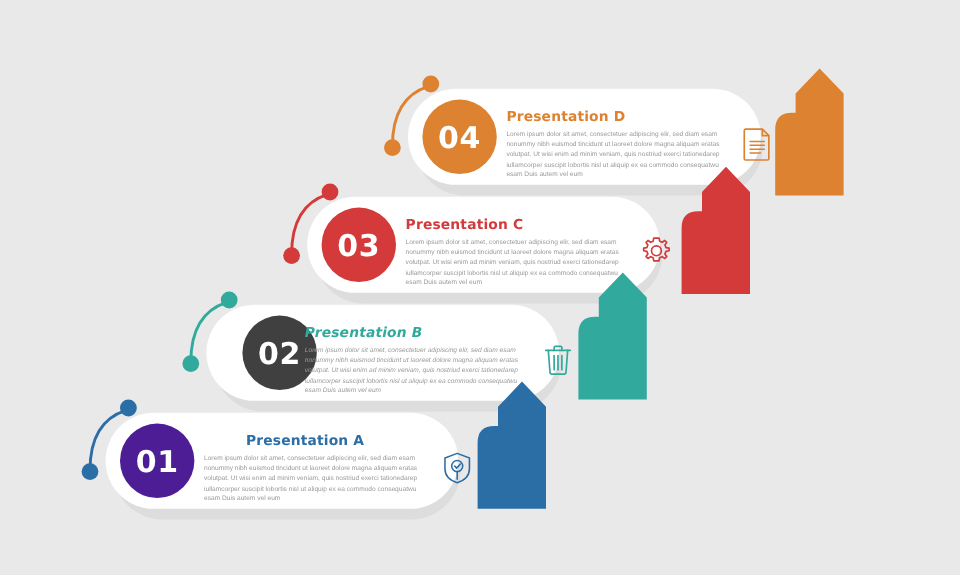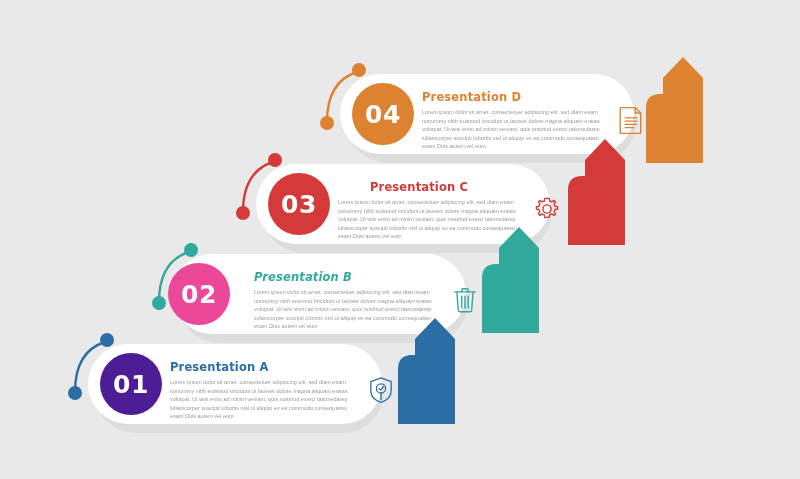--- a/index.html
+++ b/index.html
@@ -139,33 +139,33 @@
       <path d="M3 1.5 h13 l5 5 v18 a1 1 0 0 1 -1 1 h-17 a1 1 0 0 1 -1 -1 v-22 a1 1 0 0 1 1 -1 z" fill="none" stroke="#dd8230" stroke-width="1.3"></path>
       <path d="M16 1.5 v5 h5" fill="none" stroke="#dd8230" stroke-width="1.3"></path>
       <path d="M6.5 11 h11 M6.5 14 h11 M6.5 17 h11 M6.5 20 h8" stroke="#dd8230" stroke-width="1.2" fill="none" stroke-linecap="round"></path>
     </svg>
   </div>
 
   <div class="num-circle" style="left:268px;top:173px;background:#d33a39;align-items:center;">
     <span>03</span>
   </div>
   <div class="txt" style="left:338px;top:180px;">
-    <p class="ttl" style="color:#d33a39;margin-left:32px;">Presentation C</p>
+    <p class="ttl" style="color:#d33a39;">Presentation C</p>
     <p class="body">Lorem ipsum dolor sit amet, consectetuer adipiscing elir, sed diam esam nonummy nibh euismod tincidunt ut laoreet dolore magna aliquam eratas volutpat. Ut wisi enim ad minim veniam, quis nostriud exerci tationedarep iullamcorper suscipit lobortis nisl ut aliquip ex ea commodo consequatwu esam Duis autem vel eum</p>
   </div>
   <div class="ico" style="left:534px;top:195px;">
     <svg viewBox="0 0 26 26">
       <g fill="none" stroke="#d33a39" stroke-width="1.4" stroke-linejoin="round">
         <path d="M13 2.4 l2.2 0 0.5 2.6 2.1 0.9 2.2 -1.5 1.6 1.6 -1.5 2.2 0.9 2.1 2.6 0.5 0 2.2 -2.6 0.5 -0.9 2.1 1.5 2.2 -1.6 1.6 -2.2 -1.5 -2.1 0.9 -0.5 2.6 -2.2 0 -2.2 0 -0.5 -2.6 -2.1 -0.9 -2.2 1.5 -1.6 -1.6 1.5 -2.2 -0.9 -2.1 -2.6 -0.5 0 -2.2 2.6 -0.5 0.9 -2.1 -1.5 -2.2 1.6 -1.6 2.2 1.5 2.1 -0.9 0.5 -2.6 z"></path>
         <circle cx="13" cy="13" r="4.1"></circle>
       </g>
     </svg>
   </div>
 
-  <div class="num-circle" style="left:168px;top:263px;background:#ec4899;">
+  <div class="num-circle" style="left:202px;top:263px;background:#404040;">
     <span>02</span>
   </div>
   <div class="txt" style="left:254px;top:270px;font-style:italic;">
     <p class="ttl" style="color:#32a99d;">Presentation B</p>
     <p class="body">Lorem ipsum dolor sit amet, consectetuer adipiscing elir, sed diam esam nonummy nibh euismod tincidunt ut laoreet dolore magna aliquam eratas volutpat. Ut wisi enim ad minim veniam, quis nostriud exerci tationedarep iullamcorper suscipit lobortis nisl ut aliquip ex ea commodo consequatwu esam Duis autem vel eum</p>
   </div>
   <div class="ico" style="left:452px;top:286px;">
     <svg viewBox="0 0 24 26">
       <g fill="none" stroke="#32a99d" stroke-width="1.3" stroke-linecap="round" stroke-linejoin="round">
         <path d="M2.5 5.5 h19"></path>
@@ -173,21 +173,21 @@
         <path d="M4.5 5.5 l1.3 17 a1.5 1.5 0 0 0 1.5 1.4 h9.4 a1.5 1.5 0 0 0 1.5 -1.4 l1.3 -17"></path>
         <path d="M9 9.5 v11 M12 9.5 v11 M15 9.5 v11"></path>
       </g>
     </svg>
   </div>
 
   <div class="num-circle" style="left:100px;top:353px;background:#4c1d95;">
     <span>01</span>
   </div>
   <div class="txt" style="left:170px;top:360px;">
-    <p class="ttl" style="color:#2b6ea6;">Presentation A</p>
+    <p class="ttl" style="color:#2b6ea6;margin-left:35px;">Presentation A</p>
     <p class="body">Lorem ipsum dolor sit amet, consectetuer adipiscing elir, sed diam esam nonummy nibh euismod tincidunt ut laoreet dolore magna aliquam eratas volutpat. Ut wisi enim ad minim veniam, quis nostriud exerci tationedarep iullamcorper suscipit lobortis nisl ut aliquip ex ea commodo consequatwu esam Duis autem vel eum</p>
   </div>
   <div class="ico" style="left:368px;top:376px;">
     <svg viewBox="0 0 26 28">
       <g fill="none" stroke="#2b6ea6" stroke-width="1.3" stroke-linejoin="round">
         <path d="M13 1.8 L23.2 5.6 v9.1 c0 6.2 -4.4 9.8 -10.2 11.6 C7.2 24.5 2.8 20.9 2.8 14.7 V5.6 z"></path>
         <circle cx="13" cy="12.4" r="4.6"></circle>
         <path d="M10.9 12.4 l1.6 1.7 3.0 -3.3" stroke-linecap="round"></path>
         <path d="M13 17 v6.4" stroke-linecap="round"></path>
       </g>

